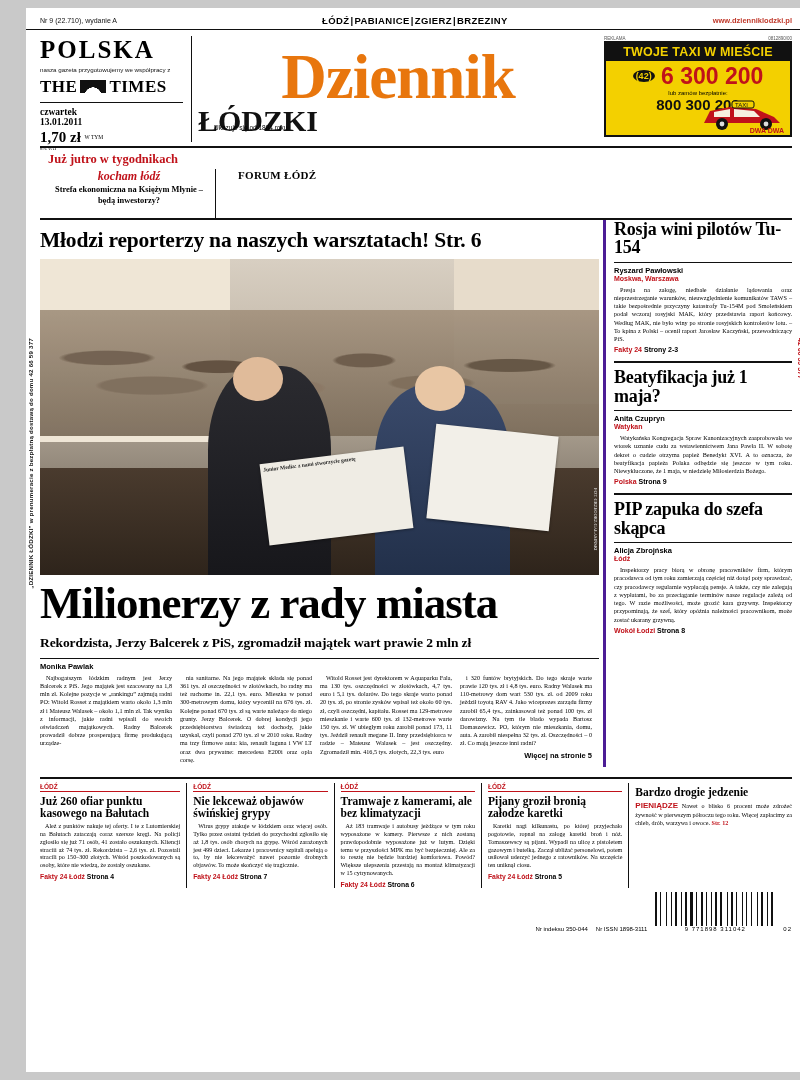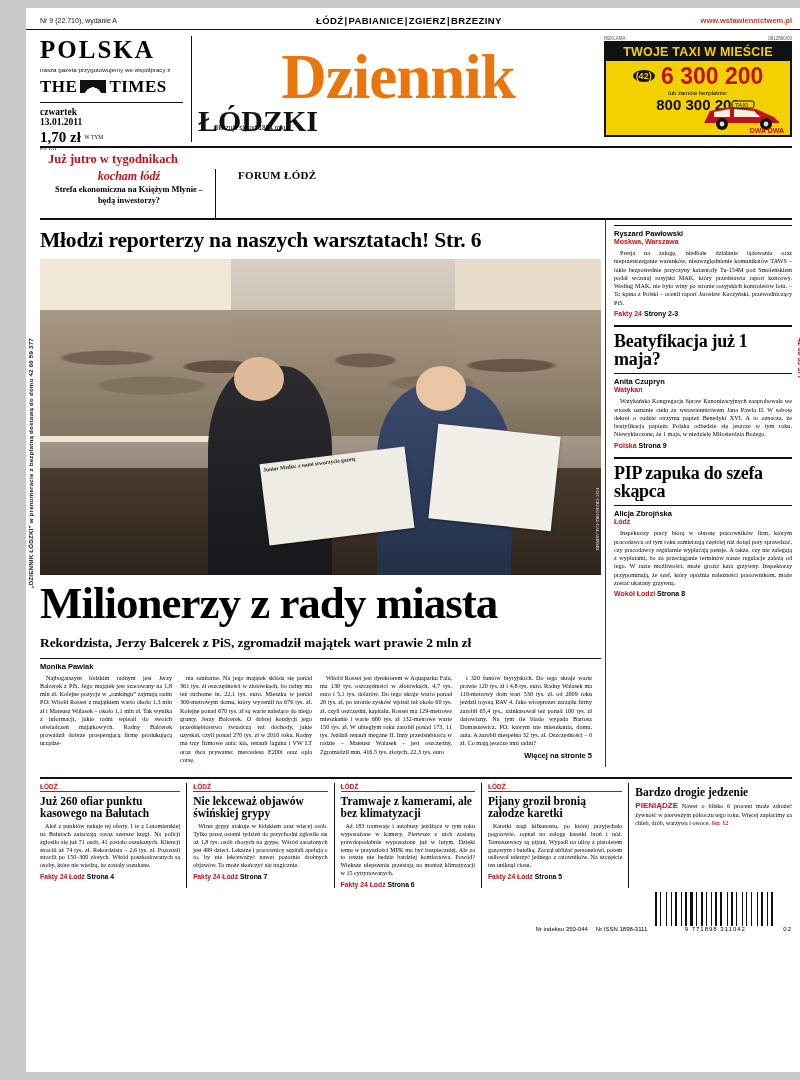--- a/index.html
+++ b/index.html
@@ -93,21 +93,21 @@
   .promo-right { flex:1; padding: 4px 0 0 8px; display:flex; flex-direction:column;}
   .promo-right .hd { color:#c0121a; font-size: 12.5px; font-weight:bold; }
   .promo-cols { display:flex; flex:1; margin-top:2px;}
   .pc1 { width:168px; border-right:1px solid #111; padding-right:5px;text-align:center;}
   .pc2 { flex:1; padding-left:6px;}
   .kocham { color:#c0121a; font-size:12px; font-weight:bold; font-style:italic; }
   .pc1 .txt, .pc2 .txt { font-size:8.4px; font-weight:bold; line-height:1.25; margin-top:1px;}
   .forum { font-size:11px; font-weight:bold; letter-spacing:.3px;margin-left:16px; }
   
   .main { display: flex; margin: 0 14px; }
-  .col-main { width: 566px; padding-right: 4px; border-right: 1px solid #4c1d95; }
+  .col-main { width: 566px; padding-right: 4px; border-right: 3px solid #4c1d95; }
   .col-side { width: 186px; padding-left: 8px; }
   .lede-head {
     font-size: 21.5px; font-weight: bold; margin: 8px 0 6px 0; letter-spacing:-.2px;
   }
   .photo { position: relative; width: 100%; height: 316px; overflow: hidden; background:#6a5a4a; }
   .photo .credit { position:absolute; right:1px; bottom:24px; writing-mode: vertical-rl; font-size:4.5px; color:#eee;}
   .hl { font-size: 45px; font-weight: bold; letter-spacing:-1px; margin-top: 6px; line-height:1.02;}
   .sub-hl { font-size: 13.5px; font-weight: bold; margin-top: 8px; letter-spacing:-.1px;}
   .byline { font-size:7.5px; font-weight:bold; font-family:"Liberation Sans",sans-serif; border-top:1px solid #111; margin-top:7px; padding-top:3px;}
   .art-cols { display:flex; gap:8px; margin-top:3px; }
@@ -191,21 +191,21 @@
 <div class="page">
 
   <div class="vert-left">„DZIENNIK ŁÓDZKI" w prenumeracie z bezpłatną dostawą do domu 42 66 59 377</div>
   <div class="vert-right">42 66 59 377</div>
 
   <div class="topbar">
     <div class="issue">Nr 9 (22.710), wydanie A</div>
     <div class="cities">
       <span>ŁÓDŹ</span>|<span>PABIANICE</span>|<span>ZGIERZ</span>|<span>BRZEZINY</span>
     </div>
-    <div class="www">www.wstawiennictwem.pl</div>
+    <div class="www">www.dzienniklodzki.pl</div>
   </div>
 
   <div class="masthead">
     <div class="mh-left">
       <div class="polska">POLSKA</div>
       <div class="polska-sub">nasza gazeta przygotowujemy we współpracy z</div>
       <div class="the-times">
         <span class="tt">THE</span>
         <span class="tt-logo"></span>
         <span class="tt">TIMES</span>
@@ -313,20 +313,21 @@
         <div class="c">
           <p>i 320 funtów brytyjskich. Do tego skraje warte prawie 120 tys. zł i 4,8 tys. euro. Radny Walasek ma 110-metrowy dom wart 530 tys. zł. od 2009 roku jeździł toyotą RAV 4. Jako wiceprezes zarządu firmy zarobił 65,4 tys., zainkasował też ponad 100 tys. zł darowizny.
 Na tym tle blado wypada Bartosz Domaszewicz. PO, którym nie mieszkania, domu, auta. A zarobił niespełna 32 tys. zł. Oszczędności – 0 zł. Co mają jeszcze inni radni?</p>
           <div class="more">Więcej na stronie 5</div>
         </div>
       </div>
     </div>
 
     <div class="col-side">
       <div>
+        <div class="side-h">Rosja wini pilotów Tu-154</div>
         <div class="side-author">Ryszard Pawłowski</div>
         <div class="side-place">Moskwa, Warszawa</div>
         <div class="side-body">
             <p>Presja na załogę, niedbałe działanie lądowania oraz nieprzestrzeganie warunków, nieuwzględnienie komunikatów TAWS – takie bezpośrednie przyczyny katastrofy Tu-154M pod Smoleńskiem podał wczoraj rosyjski MAK, który przedstawia raport końcowy. Według MAK, nie było winy po stronie rosyjskich kontrolerów lotu. – To kpina z Polski – ocenił raport Jarosław Kaczyński, przewodniczący PiS.</p>
           </div>
         <div class="side-tag">
           <span class="red">Fakty 24</span>
           <span>Strony 2-3</span>
         </div>
       </div>

